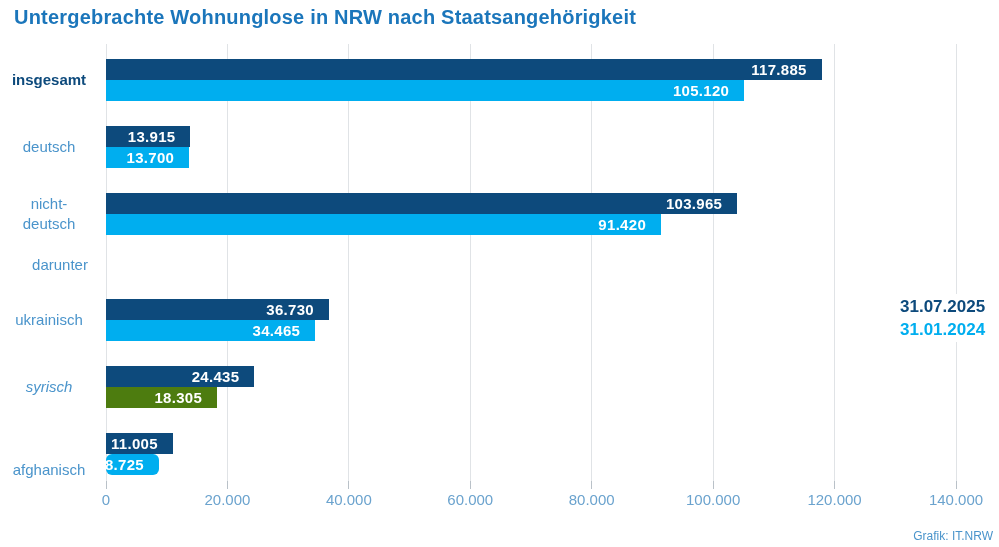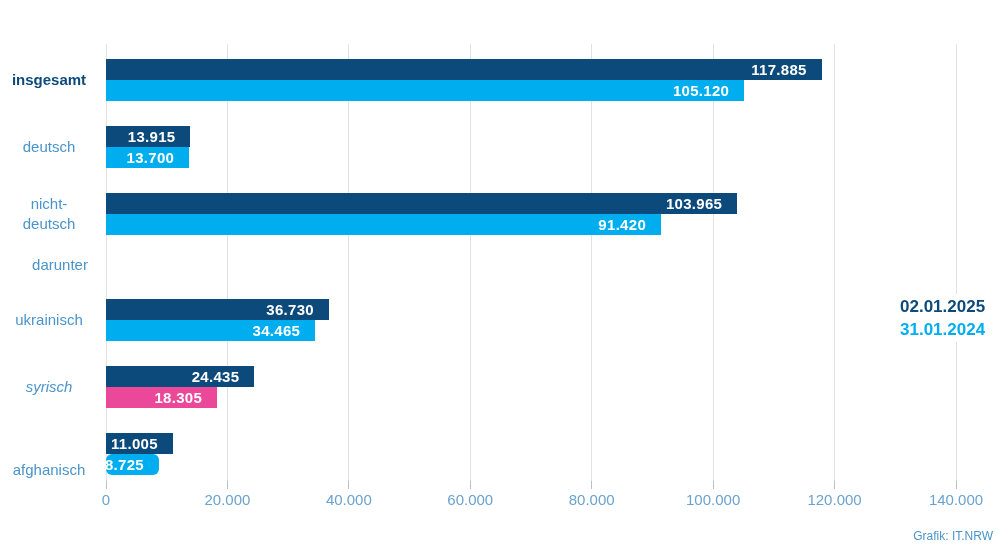--- a/index.html
+++ b/index.html
@@ -97,20 +97,21 @@
     right: 6px;
     bottom: 4px;
     font-size: 12px;
     color: #4a94cb;
   }
 </style>
 </head>
 <body>
 
 <div id="chart">
+  <div class="chart-title">Untergebrachte Wohnunglose in NRW nach Staatsangehörigkeit</div>
 
   <div id="plot">
       <div class="gridline" style="left: -0.5px;"></div>
       <div class="tickmark" style="left: -0.5px;"></div>
       <div class="x-tick-label" style="left: -45px;">0</div>
       <div class="gridline" style="left: 120.929px;"></div>
       <div class="tickmark" style="left: 120.929px;"></div>
       <div class="x-tick-label" style="left: 76.4286px;">20.000</div>
       <div class="gridline" style="left: 242.357px;"></div>
       <div class="tickmark" style="left: 242.357px;"></div>
@@ -159,21 +160,21 @@
           <span class="bar-value">36.730</span>
         </div>
         <div class="bar" style="top: 21px; width: 209.252px; background: rgb(0, 174, 239);">
           <span class="bar-value">34.465</span>
         </div>
       </div>
       <div class="bar-row" style="top: 322px;">
         <div class="bar" style="top: 0px; width: 148.355px; background: rgb(13, 74, 124); text-align: right;">
           <span class="bar-value">24.435</span>
         </div>
-        <div class="bar" style="top: 21px; width: 111.138px; background: #ec4899;">
+        <div class="bar" style="top: 21px; width: 111.138px; background: #4d7c0f;">
           <span class="bar-value">18.305</span>
         </div>
       </div>
       <div class="bar-row" style="top: 389px;">
         <div class="bar" style="top: 0px; width: 66.8161px; background: rgb(13, 74, 124);">
           <span class="bar-value">11.005</span>
         </div>
         <div class="bar" style="top: 21px; width: 52.9732px; background: rgb(0, 174, 239); border-radius: 6px;">
           <span class="bar-value">8.725</span>
         </div>
@@ -185,18 +186,18 @@
       <div class="cat-label" style="top: 137px;">deutsch</div>
       <div class="cat-label" style="top: 194px;">nicht-
 deutsch</div>
       <div class="cat-label" style="top: 255px; padding-left: 22px;">darunter</div>
       <div class="cat-label" style="top: 310px;">ukrainisch</div>
       <div class="cat-label" style="top: 377px; font-style: italic;">syrisch</div>
       <div class="cat-label" style="top: 444px; margin-top: 16px;">afghanisch</div>
     </div>
 
   <div id="legend">
-    <div style="color: rgb(13, 74, 124);">02.01.2025</div>
+    <div style="color: rgb(13, 74, 124);">31.07.2025</div>
     <div style="color: rgb(0, 174, 239);">31.01.2024</div>
   </div>
 
   <div class="credit">Grafik: IT.NRW</div>
 </div>
 
 </body></html>

